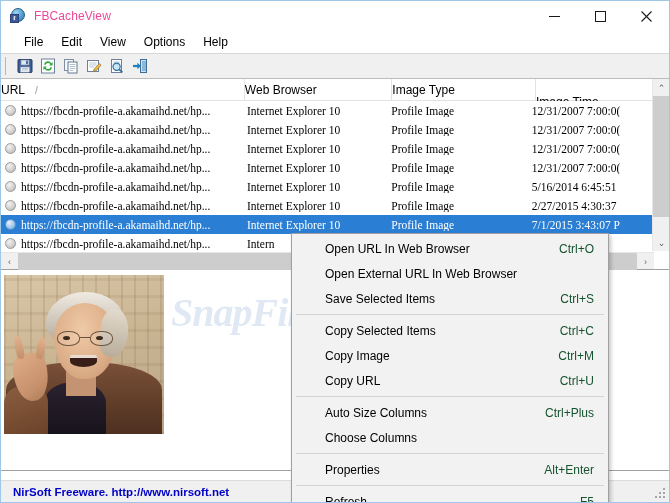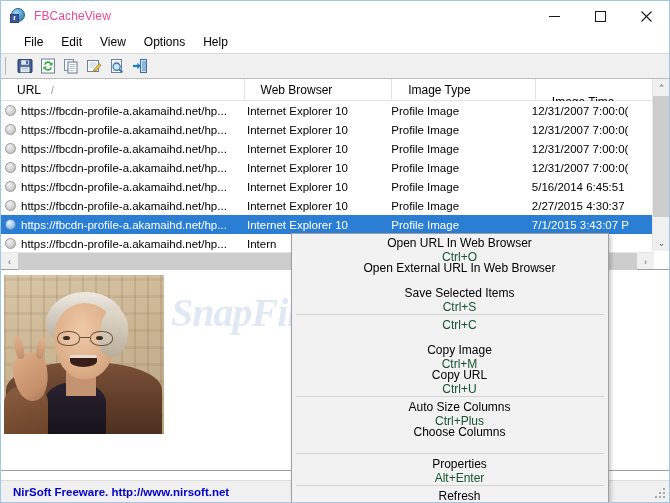--- a/index.html
+++ b/index.html
@@ -109,39 +109,40 @@
     display: flex;
     height: 22px;
     background: #ffffff;
     border-bottom: 1px solid #e3e3e3;
     font-size: 12px;
     color: #000;
     position: relative;
   }
   .hdr-cell {
     display: flex; align-items: center;
-    padding-left: 16px;
+    padding-left: 0;
     border-right: 1px solid #e3e3e3;
     height: 22px;
     overflow: hidden; white-space: nowrap;
   }
   .hdr-sort {
     color: #999; font-size: 10px; margin-left: 10px;
   }
   .c1 { width: 253px; }
   .c2 { width: 153px; text-align: right; }
   .c3 { width: 149px; align-items: center; }
   .c4 { width: 138px; margin-top: 12px; }
 
   .rows {
     position: absolute;
     top: 22px; left: 0;
     width: 653px; height: 150px;
     overflow: hidden;
     background: #fff;
+    font-family: Liberation Serif, serif;
   }
   .row {
     display: flex;
     height: 19px;
     align-items: center;
     font-size: 11.5px;
     color: #000;
     white-space: nowrap;
   }
   .row.sel { background: #2a7fd4; color: #ffffff; }
@@ -350,21 +351,20 @@
     box-shadow: 2px 2px 4px rgba(0,0,0,0.22);
     padding: 2px 0;
     z-index: 50;
   }
   .ctx-item {
     height: 25px;
     display: flex; align-items: center;
     padding-left: 33px; padding-right: 14px;
     font-size: 12px; color: #000;
     position: relative;
-    flex-direction: column;
   }
   .ctx-label { flex: 1; white-space: nowrap; }
   .ctx-acc { color: #14532d; white-space: nowrap; }
   .ctx-sep {
     height: 1px; background: #d4d4d4;
     margin: 3px 4px 3px 4px;
   }
 
   
   .wm {
@@ -632,20 +632,21 @@
     <div class="ctx-item">
       <span class="ctx-label">Open External URL In Web Browser</span>
       <span class="ctx-acc"></span>
     </div>
     <div class="ctx-item">
       <span class="ctx-label">Save Selected Items</span>
       <span class="ctx-acc">Ctrl+S</span>
     </div>
     <div class="ctx-sep"></div>
     <div class="ctx-item">
+      <span class="ctx-label">Copy Selected Items</span>
       <span class="ctx-acc">Ctrl+C</span>
     </div>
     <div class="ctx-item">
       <span class="ctx-label">Copy Image</span>
       <span class="ctx-acc">Ctrl+M</span>
     </div>
     <div class="ctx-item">
       <span class="ctx-label">Copy URL</span>
       <span class="ctx-acc">Ctrl+U</span>
     </div>

